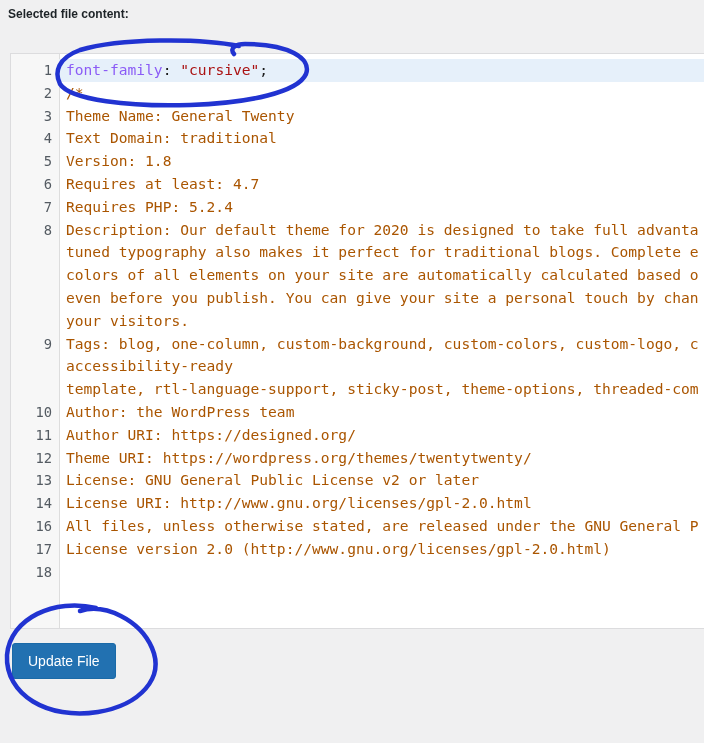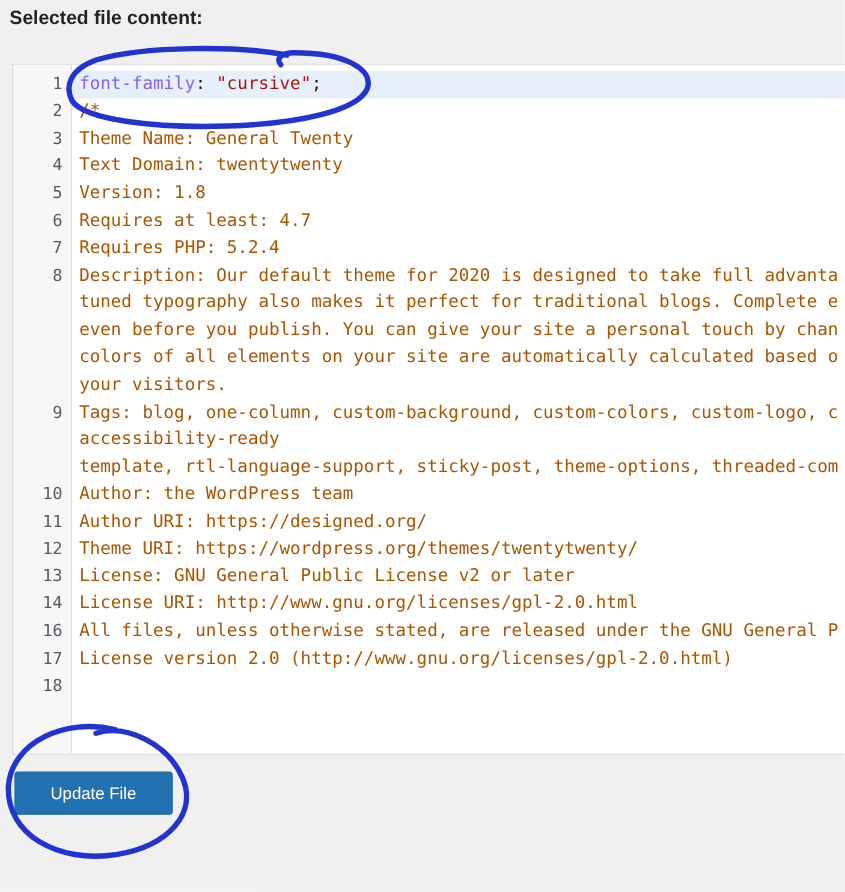--- a/index.html
+++ b/index.html
@@ -3,21 +3,21 @@
 <meta charset="utf-8">
 <style>
   html,body{margin:0;padding:0;}
   body{
     width:704px;height:743px;position:relative;overflow:hidden;
     background:#f0f0f1;
     font-family:"Liberation Sans",sans-serif;
   }
   .page-label{
     position:absolute;left:8px;top:7px;
-    font-size:16px;font-weight:700;color:#1d2327;
+    font-size:12px;font-weight:700;color:#1d2327;
   }
   .editor{
     position:absolute;left:10px;top:53px;width:694px;height:576px;
     box-sizing:border-box;background:#ffffff;
     border:1px solid #dcdcde;border-right:none;
     overflow:hidden;
   }
   .gutter-bg{
     position:absolute;left:0;top:0;bottom:0;width:48px;
     background:#f7f7f7;border-right:1px solid #dddddd;
@@ -37,21 +37,21 @@
     flex:1 1 auto;white-space:pre;overflow:hidden;
     padding-left:7px;color:#1a1a1a;
   }
   .coderow.hl .code{background:#e6f0fa;}
   .tok-prop{color:#8b5cf6;}
   .tok-str{color:#aa1111;}
   .tok-com{color:#aa5500;}
   .tok-plain{color:#1a1a1a;}
   .update-btn{
     position:absolute;left:12px;top:643px;height:36px;
-    padding:0 29px;box-sizing:border-box;
+    padding:0 15px;box-sizing:border-box;
     background:#2271b1;border:1px solid #1a6aa8;border-radius:3px;
     color:#ffffff;font-size:14px;font-family:"Liberation Sans",sans-serif;
     display:flex;align-items:center;justify-content:center;
     cursor:pointer;
   }
   .pen-overlay{
     position:absolute;left:0;top:0;width:704px;height:743px;
     pointer-events:none;z-index:10;
   }
   .pen-overlay path{
@@ -74,21 +74,21 @@
       <div class="coderow">
         <span class="num">2</span>
         <span class="code"><span class="tok-com">/*</span></span>
       </div>
       <div class="coderow">
         <span class="num">3</span>
         <span class="code"><span class="tok-com">Theme Name: General Twenty</span></span>
       </div>
       <div class="coderow">
         <span class="num">4</span>
-        <span class="code"><span class="tok-com">Text Domain: twentytwenty</span></span>
+        <span class="code"><span class="tok-com">Text Domain: traditional</span></span>
       </div>
       <div class="coderow">
         <span class="num">5</span>
         <span class="code"><span class="tok-com">Version: 1.8</span></span>
       </div>
       <div class="coderow">
         <span class="num">6</span>
         <span class="code"><span class="tok-com">Requires at least: 4.7</span></span>
       </div>
       <div class="coderow">
@@ -98,25 +98,25 @@
       <div class="coderow">
         <span class="num">8</span>
         <span class="code"><span class="tok-com">Description: Our default theme for 2020 is designed to take full advanta</span></span>
       </div>
       <div class="coderow">
         <span class="num"></span>
         <span class="code"><span class="tok-com">tuned typography also makes it perfect for traditional blogs. Complete e</span></span>
       </div>
       <div class="coderow">
         <span class="num"></span>
-        <span class="code"><span class="tok-com">even before you publish. You can give your site a personal touch by chan</span></span>
+        <span class="code"><span class="tok-com">colors of all elements on your site are automatically calculated based o</span></span>
       </div>
       <div class="coderow">
         <span class="num"></span>
-        <span class="code"><span class="tok-com">colors of all elements on your site are automatically calculated based o</span></span>
+        <span class="code"><span class="tok-com">even before you publish. You can give your site a personal touch by chan</span></span>
       </div>
       <div class="coderow">
         <span class="num"></span>
         <span class="code"><span class="tok-com">your visitors.</span></span>
       </div>
       <div class="coderow">
         <span class="num">9</span>
         <span class="code"><span class="tok-com">Tags: blog, one-column, custom-background, custom-colors, custom-logo, c</span></span>
       </div>
       <div class="coderow">

